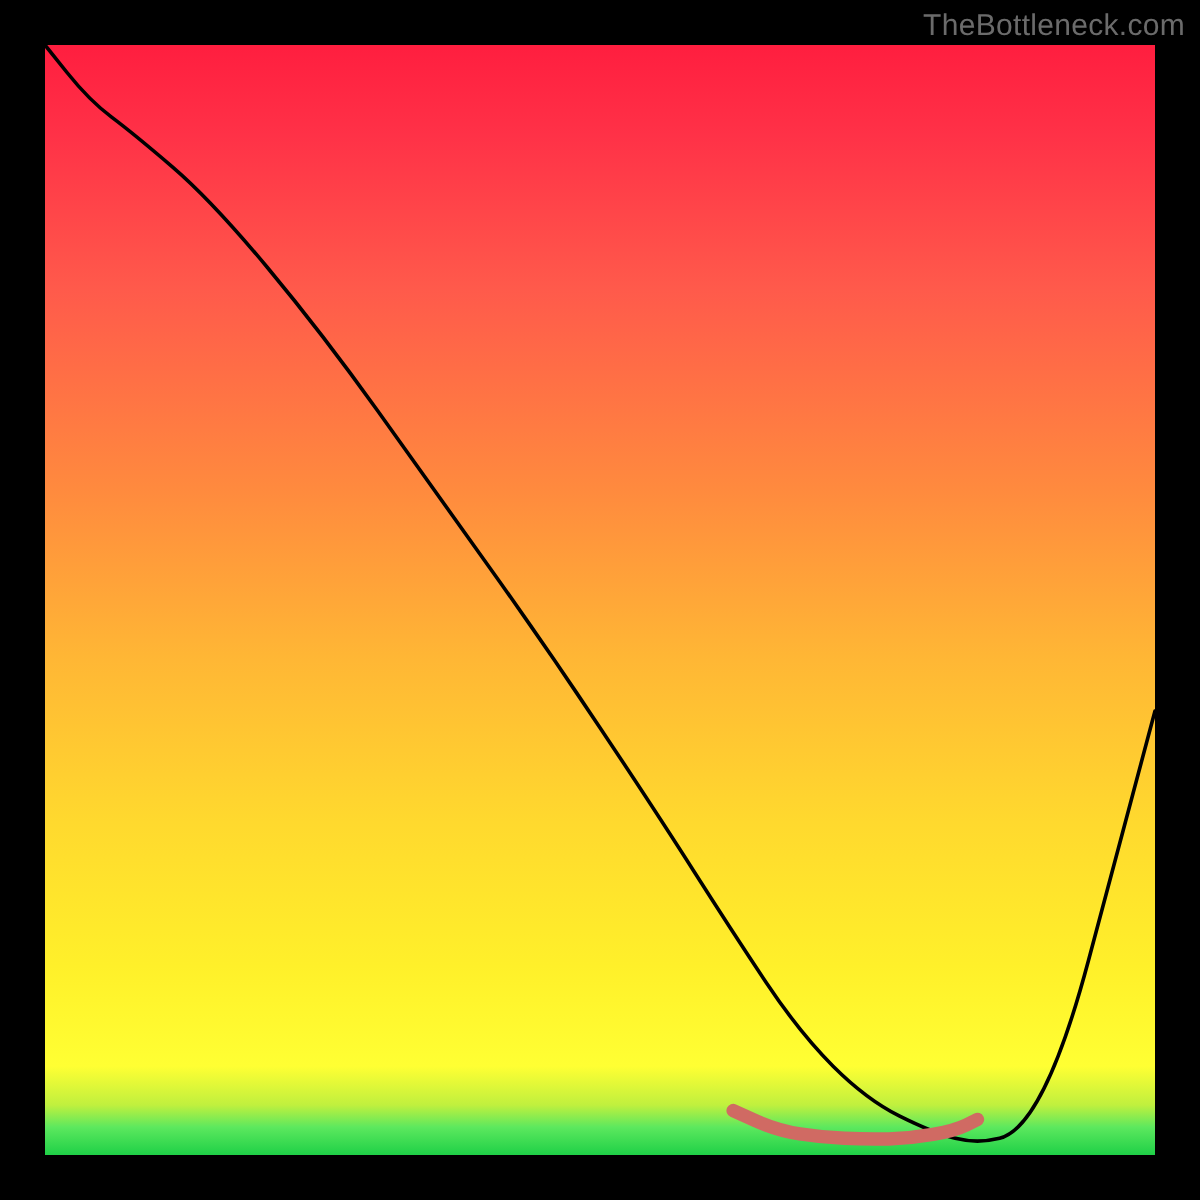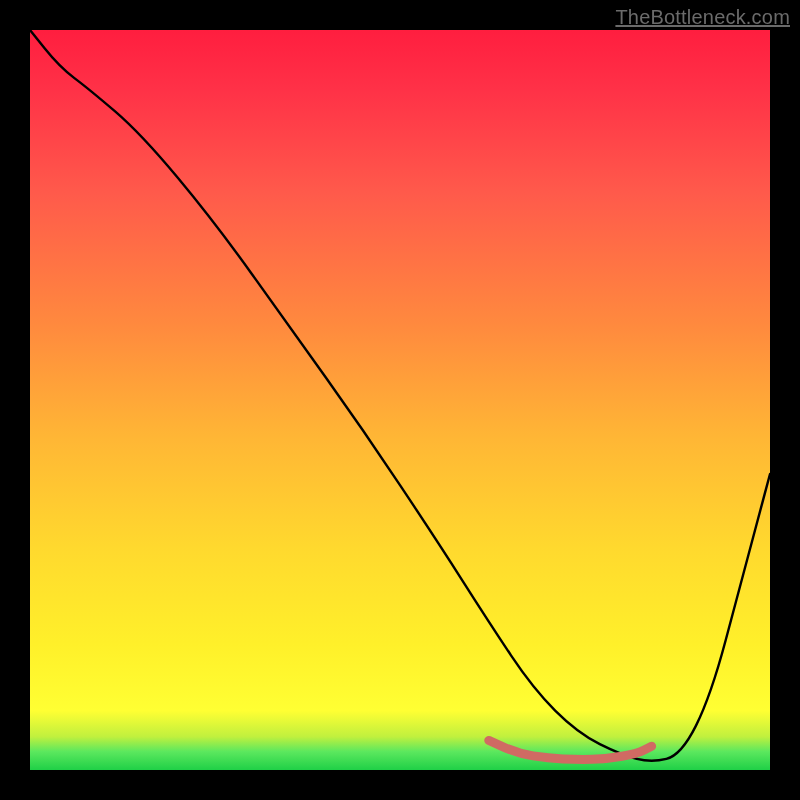--- a/index.html
+++ b/index.html
@@ -12,21 +12,20 @@
     overflow: hidden;
   }
   .watermark {
     position: absolute;
     top: 6px;
     right: 10px;
     color: #6b6b6b;
     font-size: 20px;
     font-weight: 500;
     letter-spacing: 0.2px;
-    text-decoration: underline;
   }
   .plot-area {
     position: absolute;
     left: 30px;
     top: 30px;
     width: 740px;
     height: 740px;
   }
   .gradient-bg {
     position: absolute;

